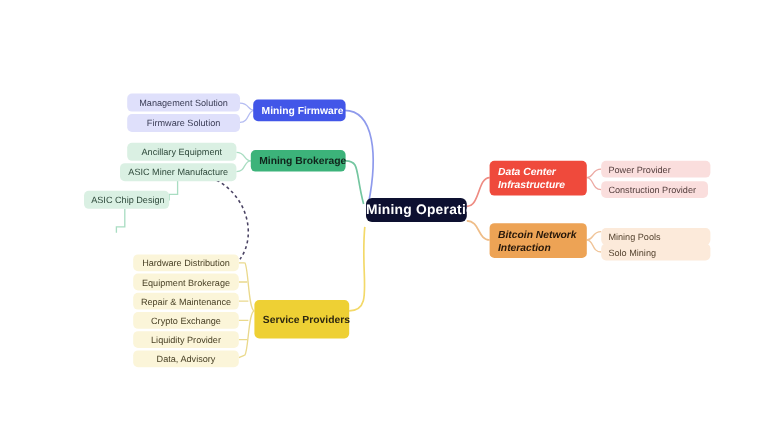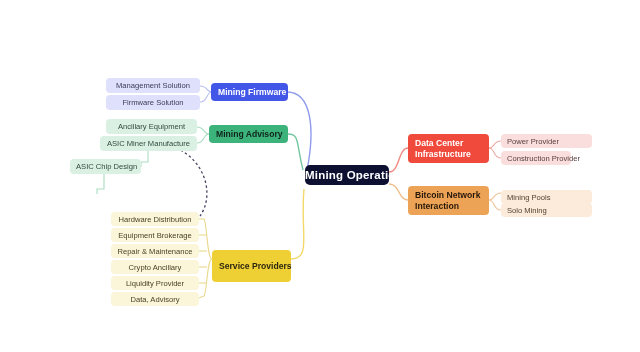--- a/index.html
+++ b/index.html
@@ -65,20 +65,21 @@
   .b-software   { background: #4256e8; color: #ffffff; }
   .b-hardware   { background: #3cb37a; color: #10241b; }
   .b-service    { background: #eed034; color: #2d2710; }
   .b-datacenter { background: #ef4a3c; color: #ffffff; line-height: 1.25; }
   .b-bitcoin    { background: #eda355; color: #26170a; line-height: 1.25; }
 
   .branch.two-line {
     display: flex;
     align-items: center;
     white-space: normal;
+    font-style: italic;
   }
 
   
   .leaf {
     font-size: 7.6px;
     font-weight: normal;
     border-radius: 4px;
     padding: 0 6px;
     justify-content: flex-start;
     text-align: center;
@@ -136,21 +137,21 @@
 
   <div class="node root" style="left:305px; top:165px; width:84px; height:20px;">
     <span class="node-label">Mining Operation</span>
   </div>
 
   <div class="node branch b-software center-text" style="left:211px; top:83px; width:77px; height:18px;">
     <span class="node-label">Mining Firmware</span>
   </div>
 
   <div class="node branch b-hardware center-text" style="left:209px; top:125px; width:79px; height:18px;">
-    <span class="node-label">Mining Advisory</span>
+    <span class="node-label">Mining Brokerage</span>
   </div>
 
   <div class="node branch b-service center-text" style="left:212px; top:250px; width:79px; height:32px;">
     <span class="node-label">Service Providers</span>
   </div>
 
   <div class="node branch b-datacenter two-line left-text" style="left:408px; top:134px; width:81px; height:29px;">
     <span class="node-label">Data Center<br>Infrastructure</span>
   </div>
 
@@ -178,33 +179,33 @@
   <div class="node leaf leaf-service" style="left:111px; top:212px; width:88px; height:14px;">
     <span class="node-label">Hardware Distribution</span>
   </div>
   <div class="node leaf leaf-service" style="left:111px; top:228px; width:88px; height:14px;">
     <span class="node-label">Equipment Brokerage</span>
   </div>
   <div class="node leaf leaf-service" style="left:111px; top:244px; width:88px; height:14px;">
     <span class="node-label">Repair &amp; Maintenance</span>
   </div>
   <div class="node leaf leaf-service" style="left:111px; top:260px; width:88px; height:14px;">
-    <span class="node-label">Crypto Ancillary</span>
+    <span class="node-label">Crypto Exchange</span>
   </div>
   <div class="node leaf leaf-service" style="left:111px; top:276px; width:88px; height:14px;">
     <span class="node-label">Liquidity Provider</span>
   </div>
   <div class="node leaf leaf-service" style="left:111px; top:292px; width:88px; height:14px;">
     <span class="node-label">Data, Advisory</span>
   </div>
 
   <div class="node leaf leaf-dc" style="left:501px; top:134px; width:91px; height:14px;">
     <span class="node-label">Power Provider</span>
   </div>
-  <div class="node leaf leaf-dc" style="left:501px; top:151px; width:70px; height:14px;">
+  <div class="node leaf leaf-dc" style="left:501px; top:151px; width:89px; height:14px;">
     <span class="node-label">Construction Provider</span>
   </div>
 
   <div class="node leaf leaf-btc" style="left:501px; top:190px; width:91px; height:14px;">
     <span class="node-label">Mining Pools</span>
   </div>
   <div class="node leaf leaf-btc" style="left:501px; top:203px; width:91px; height:14px;">
     <span class="node-label">Solo Mining</span>
   </div>
 

